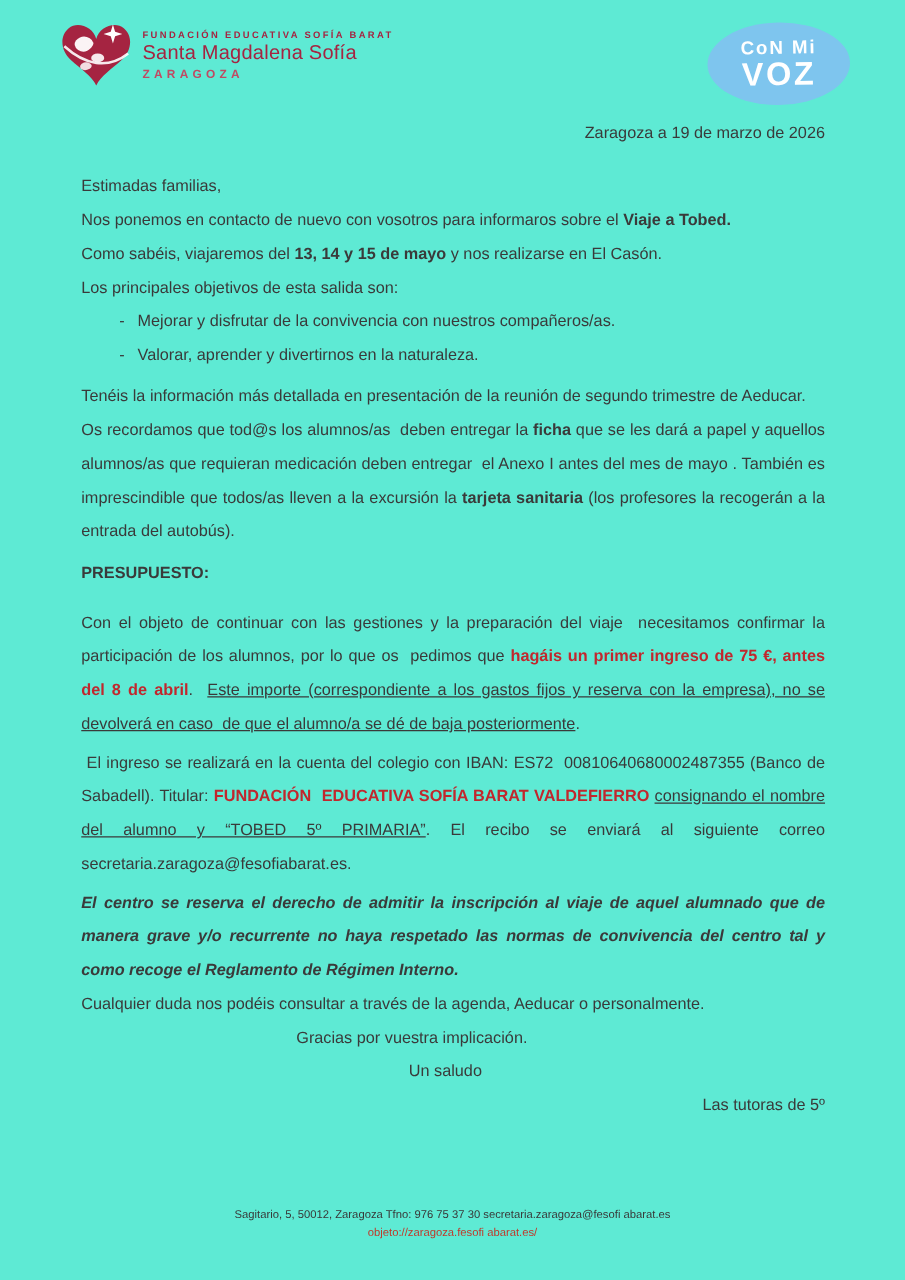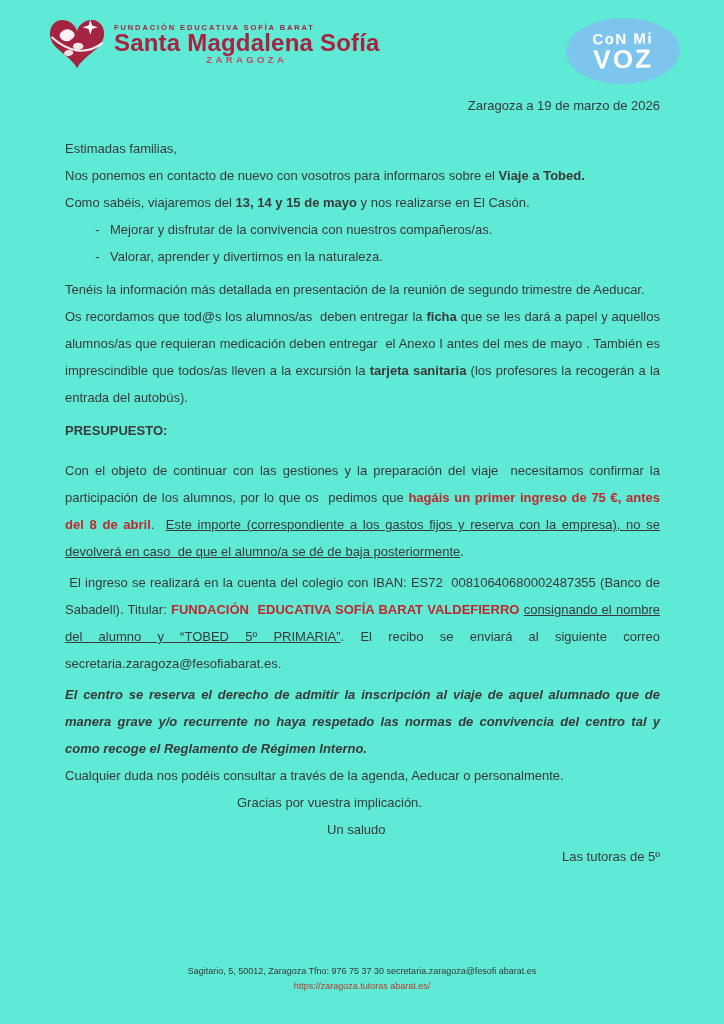--- a/index.html
+++ b/index.html
@@ -23,26 +23,26 @@
     padding: 16px 44px 0 48px;
   }
   .logo { display: flex; align-items: center; gap: 8px; }
   .logo-icon { width: 58px; height: 56px; flex: 0 0 auto; }
   .logo-text { display: flex; flex-direction: column; }
   .logo-foundation {
     color: #a52441; font-size: 7.5px; letter-spacing: 1.9px;
     font-weight: bold; margin-bottom: 1px; white-space: nowrap;
   }
   .logo-school {
-    color: #a52441; font-size: 24px; font-weight: bold;
+    color: #a52441; font-size: 16px; font-weight: normal;
     letter-spacing: 0.2px; white-space: nowrap; line-height: 20px;
   }
   .logo-city {
     color: #c04a63; font-size: 9.5px; letter-spacing: 3.4px;
-    text-align: center; font-weight: bold; margin-top: 1px;
+    text-align: left; font-weight: bold; margin-top: 1px;
   }
   .badge {
     width: 114px; height: 66px; border-radius: 50%;
     background: #7ec5ee; color: #ffffff;
     display: flex; flex-direction: column; align-items: center; justify-content: center;
     font-weight: bold; transform: rotate(-1deg); margin-top: 2px;
   }
   .badge-line1 { font-size: 15px; letter-spacing: 1.5px; line-height: 16px; }
   .badge-line2 { font-size: 26px; letter-spacing: 2px; line-height: 24px; }
   
@@ -103,20 +103,21 @@
 
   <div class="dateline">Zaragoza a 19 de marzo de 2026</div>
 
   <div class="body">
     <p class="p">Estimadas familias,</p>
 
     <p class="p"><span>Nos ponemos en contacto de nuevo con vosotros para informaros sobre el </span><span class="b">Viaje a Tobed.</span></p>
 
     <p class="p"><span>Como sabéis, viajaremos del </span><span class="b">13, 14 y 15 de mayo</span><span> y nos realizarse en El Casón.</span></p>
 
+    <p class="p">Los principales objetivos de esta salida son:</p>
 
     <div class="bullet">
       <span class="bullet-dash">-</span>
       <span class="bullet-text">Mejorar y disfrutar de la convivencia con nuestros compañeros/as.</span>
     </div>
     <div class="bullet">
       <span class="bullet-dash">-</span>
       <span class="bullet-text">Valorar, aprender y divertirnos en la naturaleza.</span>
     </div>
 
@@ -135,16 +136,16 @@
 
     <p class="p">Cualquier duda nos podéis consultar a través de la agenda, Aeducar o personalmente.</p>
 
     <p class="p indent1">Gracias por vuestra implicación.</p>
     <p class="p indent2">Un saludo</p>
     <p class="p indent3">Las tutoras de 5º</p>
   </div>
 
   <div class="footer">
     <div>Sagitario, 5, 50012, Zaragoza Tfno: 976 75 37 30 secretaria.zaragoza@fesofi abarat.es</div>
-    <div><span class="footer-link">https://zaragoza.tutoras abarat.es/</span></div>
+    <div><span class="footer-link">objeto://zaragoza.fesofi abarat.es/</span></div>
   </div>
 
 </div>
 
 </body></html>

